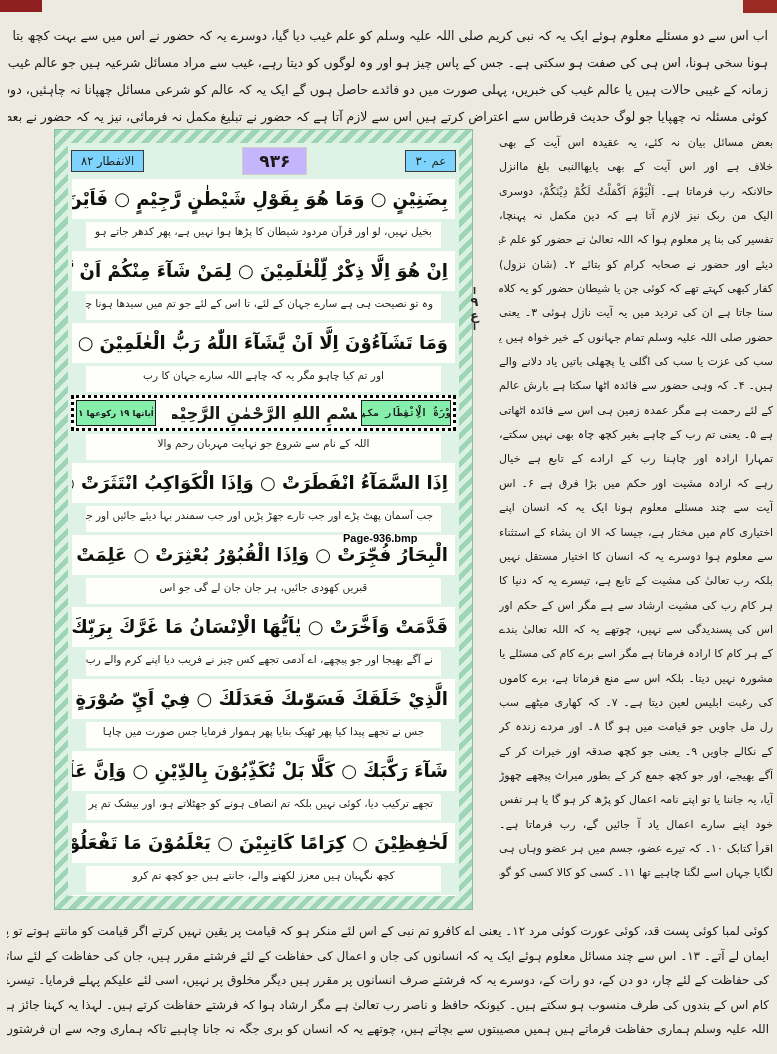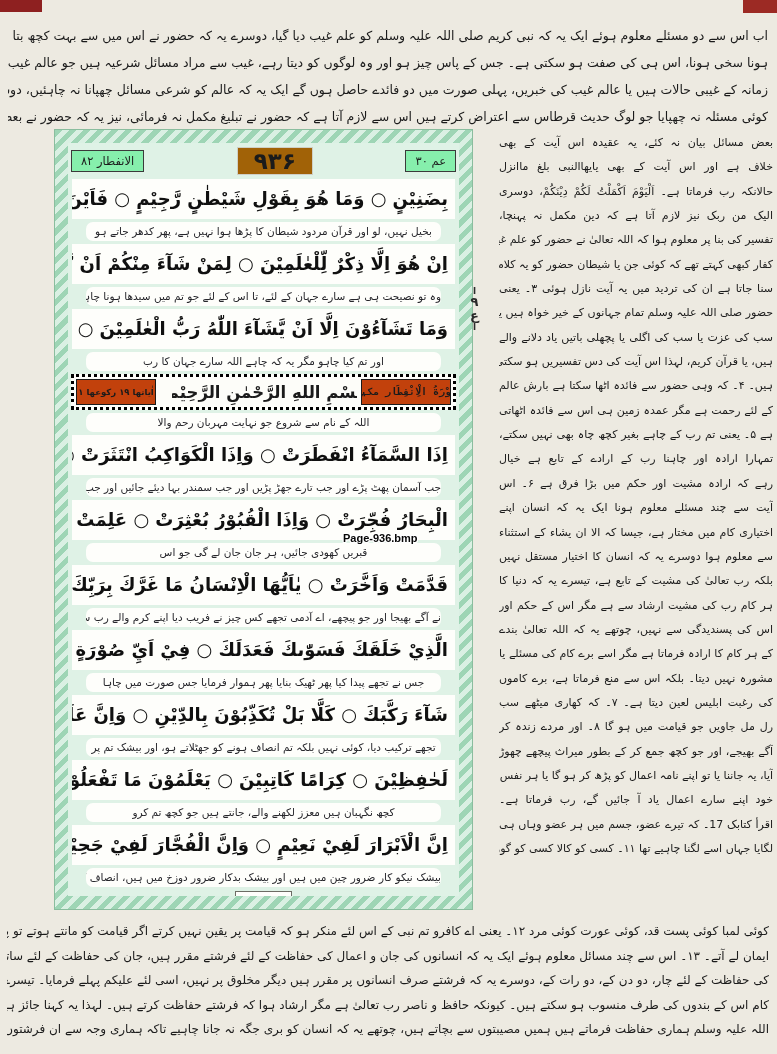--- a/index.html
+++ b/index.html
@@ -28,40 +28,40 @@
     border:13px solid #cfe9d9;
     border-image:repeating-linear-gradient(135deg,#9ed5b5 0 5px,#daf0e3 5px 10px) 13;
     outline:1px solid #8abd9e;
     background:#dff2e6;
   }
   .box-inner{
     display:flex;flex-direction:column;gap:3px;
     height:100%;box-sizing:border-box;padding:3px 3px;overflow:hidden;
   }
   .box-header{display:flex;flex-direction:row;direction:rtl;justify-content:space-between;align-items:center;height:30px;flex:none;}
-  .hdr-box{background:#86efac;border:1px solid #3a3a3a;font-size:11.5px;line-height:20px;padding:0 9px;white-space:nowrap;}
-  .hdr-page{background:#a16207;border:1px solid #cfcfc6;font-size:23px;font-weight:bold;line-height:26px;padding:0 16px;}
+  .hdr-box{background:#7dd3fc;border:1px solid #3a3a3a;font-size:11.5px;line-height:20px;padding:0 9px;white-space:nowrap;}
+  .hdr-page{background:#c4b5fd;border:1px solid #cfcfc6;font-size:17px;font-weight:bold;line-height:26px;padding:0 16px;}
 
   .qrow{background:#fefefb;direction:rtl;flex:none;overflow:hidden;}
   .q-a{
     height:40px;line-height:40px;font-size:18px;font-weight:bold;color:#101010;
     padding:0 7px;margin:0 1px;white-space:nowrap;
     text-align:justify;text-align-last:justify;
   }
   .q-u{
-    height:19px;line-height:19px;font-size:10.5px;color:#26262b;
-    margin:0 15px;padding:0 0;white-space:nowrap;text-align:center;border-radius:7px;
+    height:26px;line-height:19px;font-size:10.5px;color:#26262b;
+    margin:0 15px;padding:0 8px;white-space:nowrap;text-align:center;
   }
 
   .surah-banner{
     flex:none;display:flex;direction:rtl;gap:4px;align-items:stretch;
     background:#fdfdf9;border:3px dotted #000;padding:2px;height:36px;box-sizing:border-box;
   }
   .sh-side{
-    border:1.5px solid #1a1a1a;background:#c2410c;font-weight:bold;
+    border:1.5px solid #1a1a1a;background:#86efac;font-weight:bold;
     display:flex;align-items:center;justify-content:center;
     white-space:nowrap;overflow:hidden;
   }
   .sh-right{width:88px;font-size:10px;font-family:Liberation Mono, monospace;}
   .sh-left{width:78px;font-size:8.5px;}
   .sh-center{flex:1;display:flex;align-items:center;justify-content:center;font-size:16.5px;font-weight:bold;white-space:nowrap;overflow:hidden;margin-left:12px;}
 
   .box-footer{flex:none;display:flex;justify-content:center;margin-top:1px;}
   .manzil{background:#fefefb;border:1px solid #6c6c64;font-size:11px;font-weight:bold;line-height:18px;padding:0 12px;}
 
@@ -144,44 +144,45 @@
   <div class="tick">ا</div>
 </div>
 
 <div class="right-column">
 
 <div class="line">بعض مسائل بیان نہ کئے، یہ عقیدہ اس آیت کے بھی</div>
     <div class="line">خلاف ہے اور اس آیت کے بھی یایھاالنبی بلغ ماانزل</div>
     <div class="line">حالانکہ رب فرماتا ہے۔ اَلْیَوْمَ اَکْمَلْتُ لَکُمْ دِیْنَکُمْ، دوسری</div>
     <div class="line">الیک من ربک نیز لازم آتا ہے کہ دین مکمل نہ پہنچا،</div>
     <div class="line">تفسیر کی بنا پر معلوم ہوا کہ اللہ تعالیٰ نے حضور کو علم غیب</div>
+    <div class="line">دیئے اور حضور نے صحابہ کرام کو بتائے ۲۔ (شان نزول)</div>
     <div class="line">کفار کبھی کہتے تھے کہ کوئی جن یا شیطان حضور کو یہ کلام</div>
     <div class="line">سنا جاتا ہے ان کی تردید میں یہ آیت نازل ہوئی ۳۔ یعنی</div>
     <div class="line">حضور صلی اللہ علیہ وسلم تمام جہانوں کے خیر خواہ ہیں یا</div>
     <div class="line">سب کی عزت یا سب کی اگلی یا پچھلی باتیں یاد دلانے والے</div>
-    <div class="line">ہیں، یا قرآن کریم، لہذا اس آیت کی دس تفسیریں ہو سکتی</div>
     <div class="line">ہیں۔ ۴۔ کہ وہی حضور سے فائدہ اٹھا سکتا ہے بارش عالم</div>
     <div class="line">کے لئے رحمت ہے مگر عمدہ زمین ہی اس سے فائدہ اٹھاتی</div>
     <div class="line">ہے ۵۔ یعنی تم رب کے چاہے بغیر کچھ چاہ بھی نہیں سکتے،</div>
     <div class="line">تمہارا ارادہ اور چاہنا رب کے ارادے کے تابع ہے خیال</div>
     <div class="line">رہے کہ ارادہ مشیت اور حکم میں بڑا فرق ہے ۶۔ اس</div>
     <div class="line">آیت سے چند مسئلے معلوم ہونا ایک یہ کہ انسان اپنے</div>
     <div class="line">اختیاری کام میں مختار ہے، جیسا کہ الا ان یشاء کے استثناء</div>
     <div class="line">سے معلوم ہوا دوسرے یہ کہ انسان کا اختیار مستقل نہیں</div>
     <div class="line">بلکہ رب تعالیٰ کی مشیت کے تابع ہے، تیسرے یہ کہ دنیا کا</div>
     <div class="line">ہر کام رب کی مشیت ارشاد سے ہے مگر اس کے حکم اور</div>
     <div class="line">اس کی پسندیدگی سے نہیں، چوتھے یہ کہ اللہ تعالیٰ بندے</div>
     <div class="line">کے ہر کام کا ارادہ فرماتا ہے مگر اسے برے کام کی مسئلے یا</div>
     <div class="line">مشورہ نہیں دیتا۔ بلکہ اس سے منع فرماتا ہے، برے کاموں</div>
     <div class="line">کی رغبت ابلیس لعین دیتا ہے۔ ۷۔ کہ کھاری میٹھے سب</div>
     <div class="line">رل مل جاویں جو قیامت میں ہو گا ۸۔ اور مردے زندہ کر</div>
+    <div class="line">کے نکالے جاویں ۹۔ یعنی جو کچھ صدقہ اور خیرات کر کے</div>
     <div class="line">آگے بھیجے، اور جو کچھ جمع کر کے بطور میراث پیچھے چھوڑ</div>
     <div class="line">آیا، یہ جاننا یا تو اپنے نامہ اعمال کو پڑھ کر ہو گا یا ہر نفس کو</div>
     <div class="line">خود اپنے سارے اعمال یاد آ جائیں گے، رب فرماتا ہے۔</div>
-    <div class="line">اقرأ کتابک 17۔ کہ تیرے عضو، جسم میں ہر عضو وہاں ہی</div>
+    <div class="line">اقرأ کتابک ۱۰۔ کہ تیرے عضو، جسم میں ہر عضو وہاں ہی</div>
     <div class="line">لگایا جہاں اسے لگنا چاہیے تھا ۱۱۔ کسی کو کالا کسی کو گورا۔</div>
   </div>
 
 <div class="bottom-text">
 
 <div class="line">کوئی لمبا کوئی پست قد، کوئی عورت کوئی مرد ۱۲۔ یعنی اے کافرو تم نبی کے اس لئے منکر ہو کہ قیامت پر یقین نہیں کرتے اگر قیامت کو مانتے ہوتے تو پیغمبر پر ضرور</div>
     <div class="line">ایمان لے آتے۔ ۱۳۔ اس سے چند مسائل معلوم ہوئے ایک یہ کہ انسانوں کی جان و اعمال کی حفاظت کے لئے فرشتے مقرر ہیں، جان کی حفاظت کے لئے ساتھ، اعمال</div>
     <div class="line">کی حفاظت کے لئے چار، دو دن کے، دو رات کے، دوسرے یہ کہ فرشتے صرف انسانوں پر مقرر ہیں دیگر مخلوق پر نہیں، اسی لئے علیکم پہلے فرمایا۔ تیسرے یہ کہ اللہ کے</div>
     <div class="line">کام اس کے بندوں کی طرف منسوب ہو سکتے ہیں۔ کیونکہ حافظ و ناصر رب تعالیٰ ہے مگر ارشاد ہوا کہ فرشتے حفاظت کرتے ہیں۔ لہذا یہ کہنا جائز ہے کہ رسول اللہ صلی</div>
     <div class="line">اللہ علیہ وسلم ہماری حفاظت فرماتے ہیں ہمیں مصیبتوں سے بچاتے ہیں، چوتھے یہ کہ انسان کو بری جگہ نہ جانا چاہیے تاکہ ہماری وجہ سے ان فرشتوں کو وہاں نہ جانا</div>

